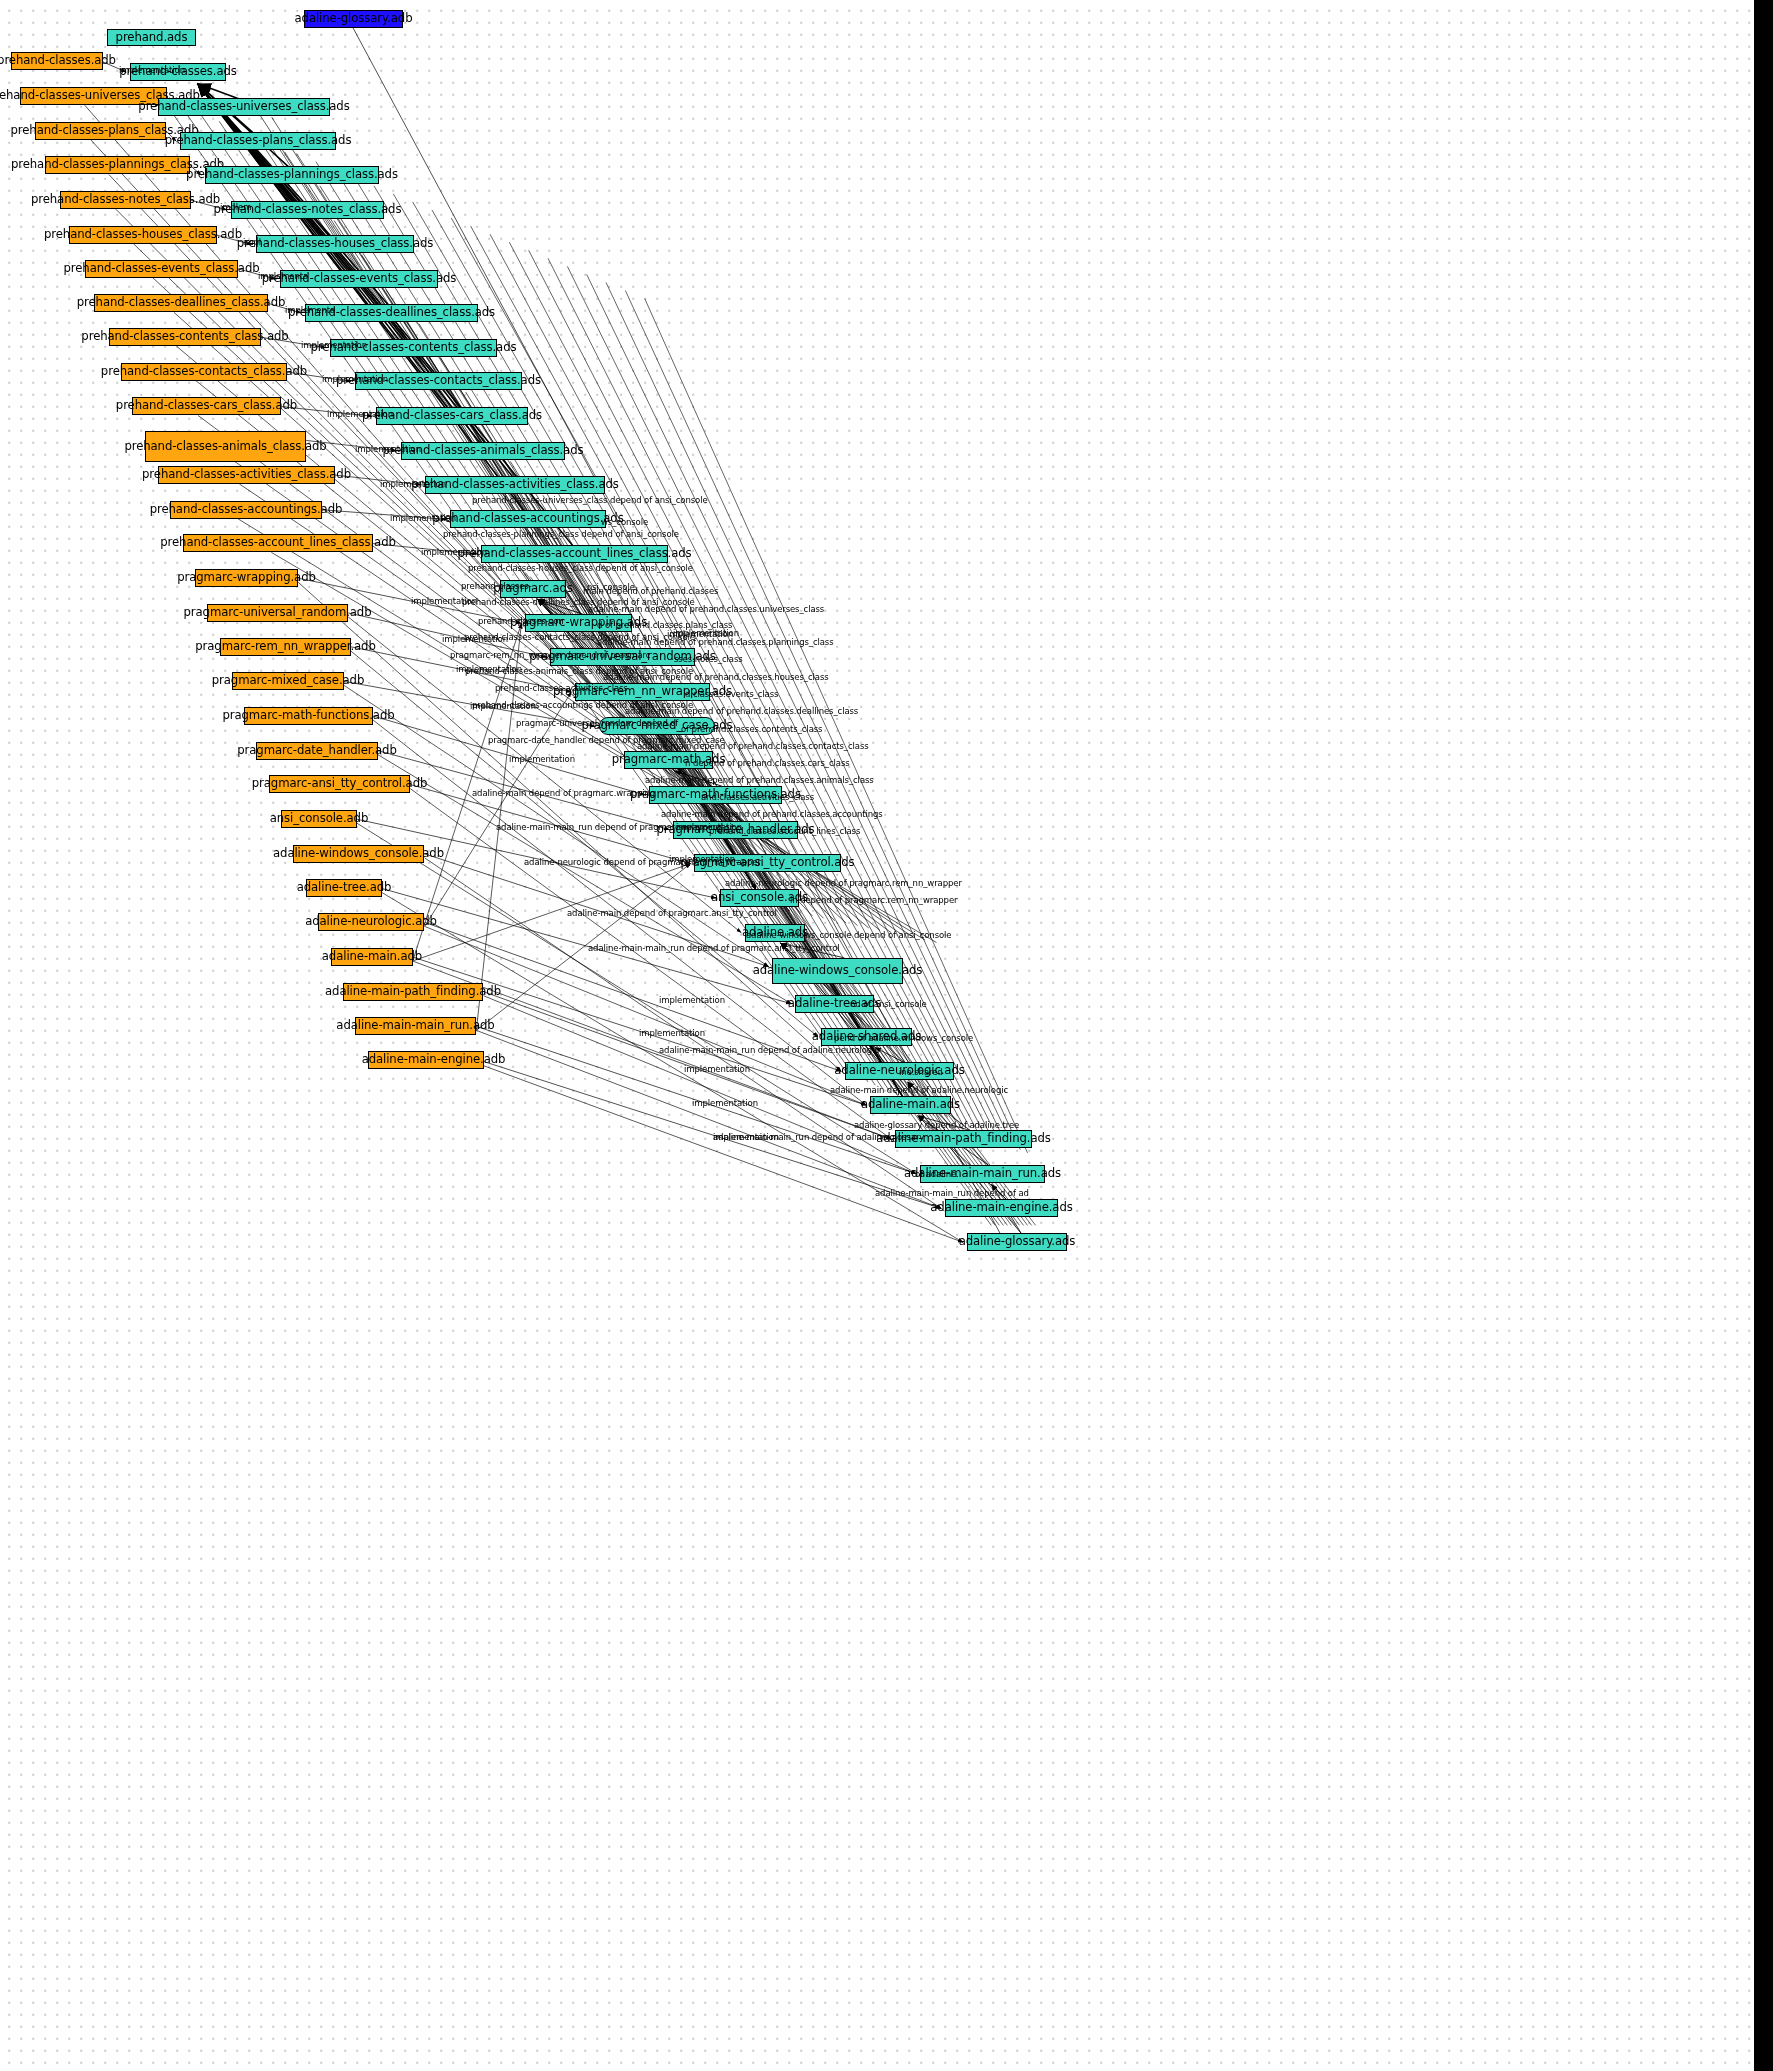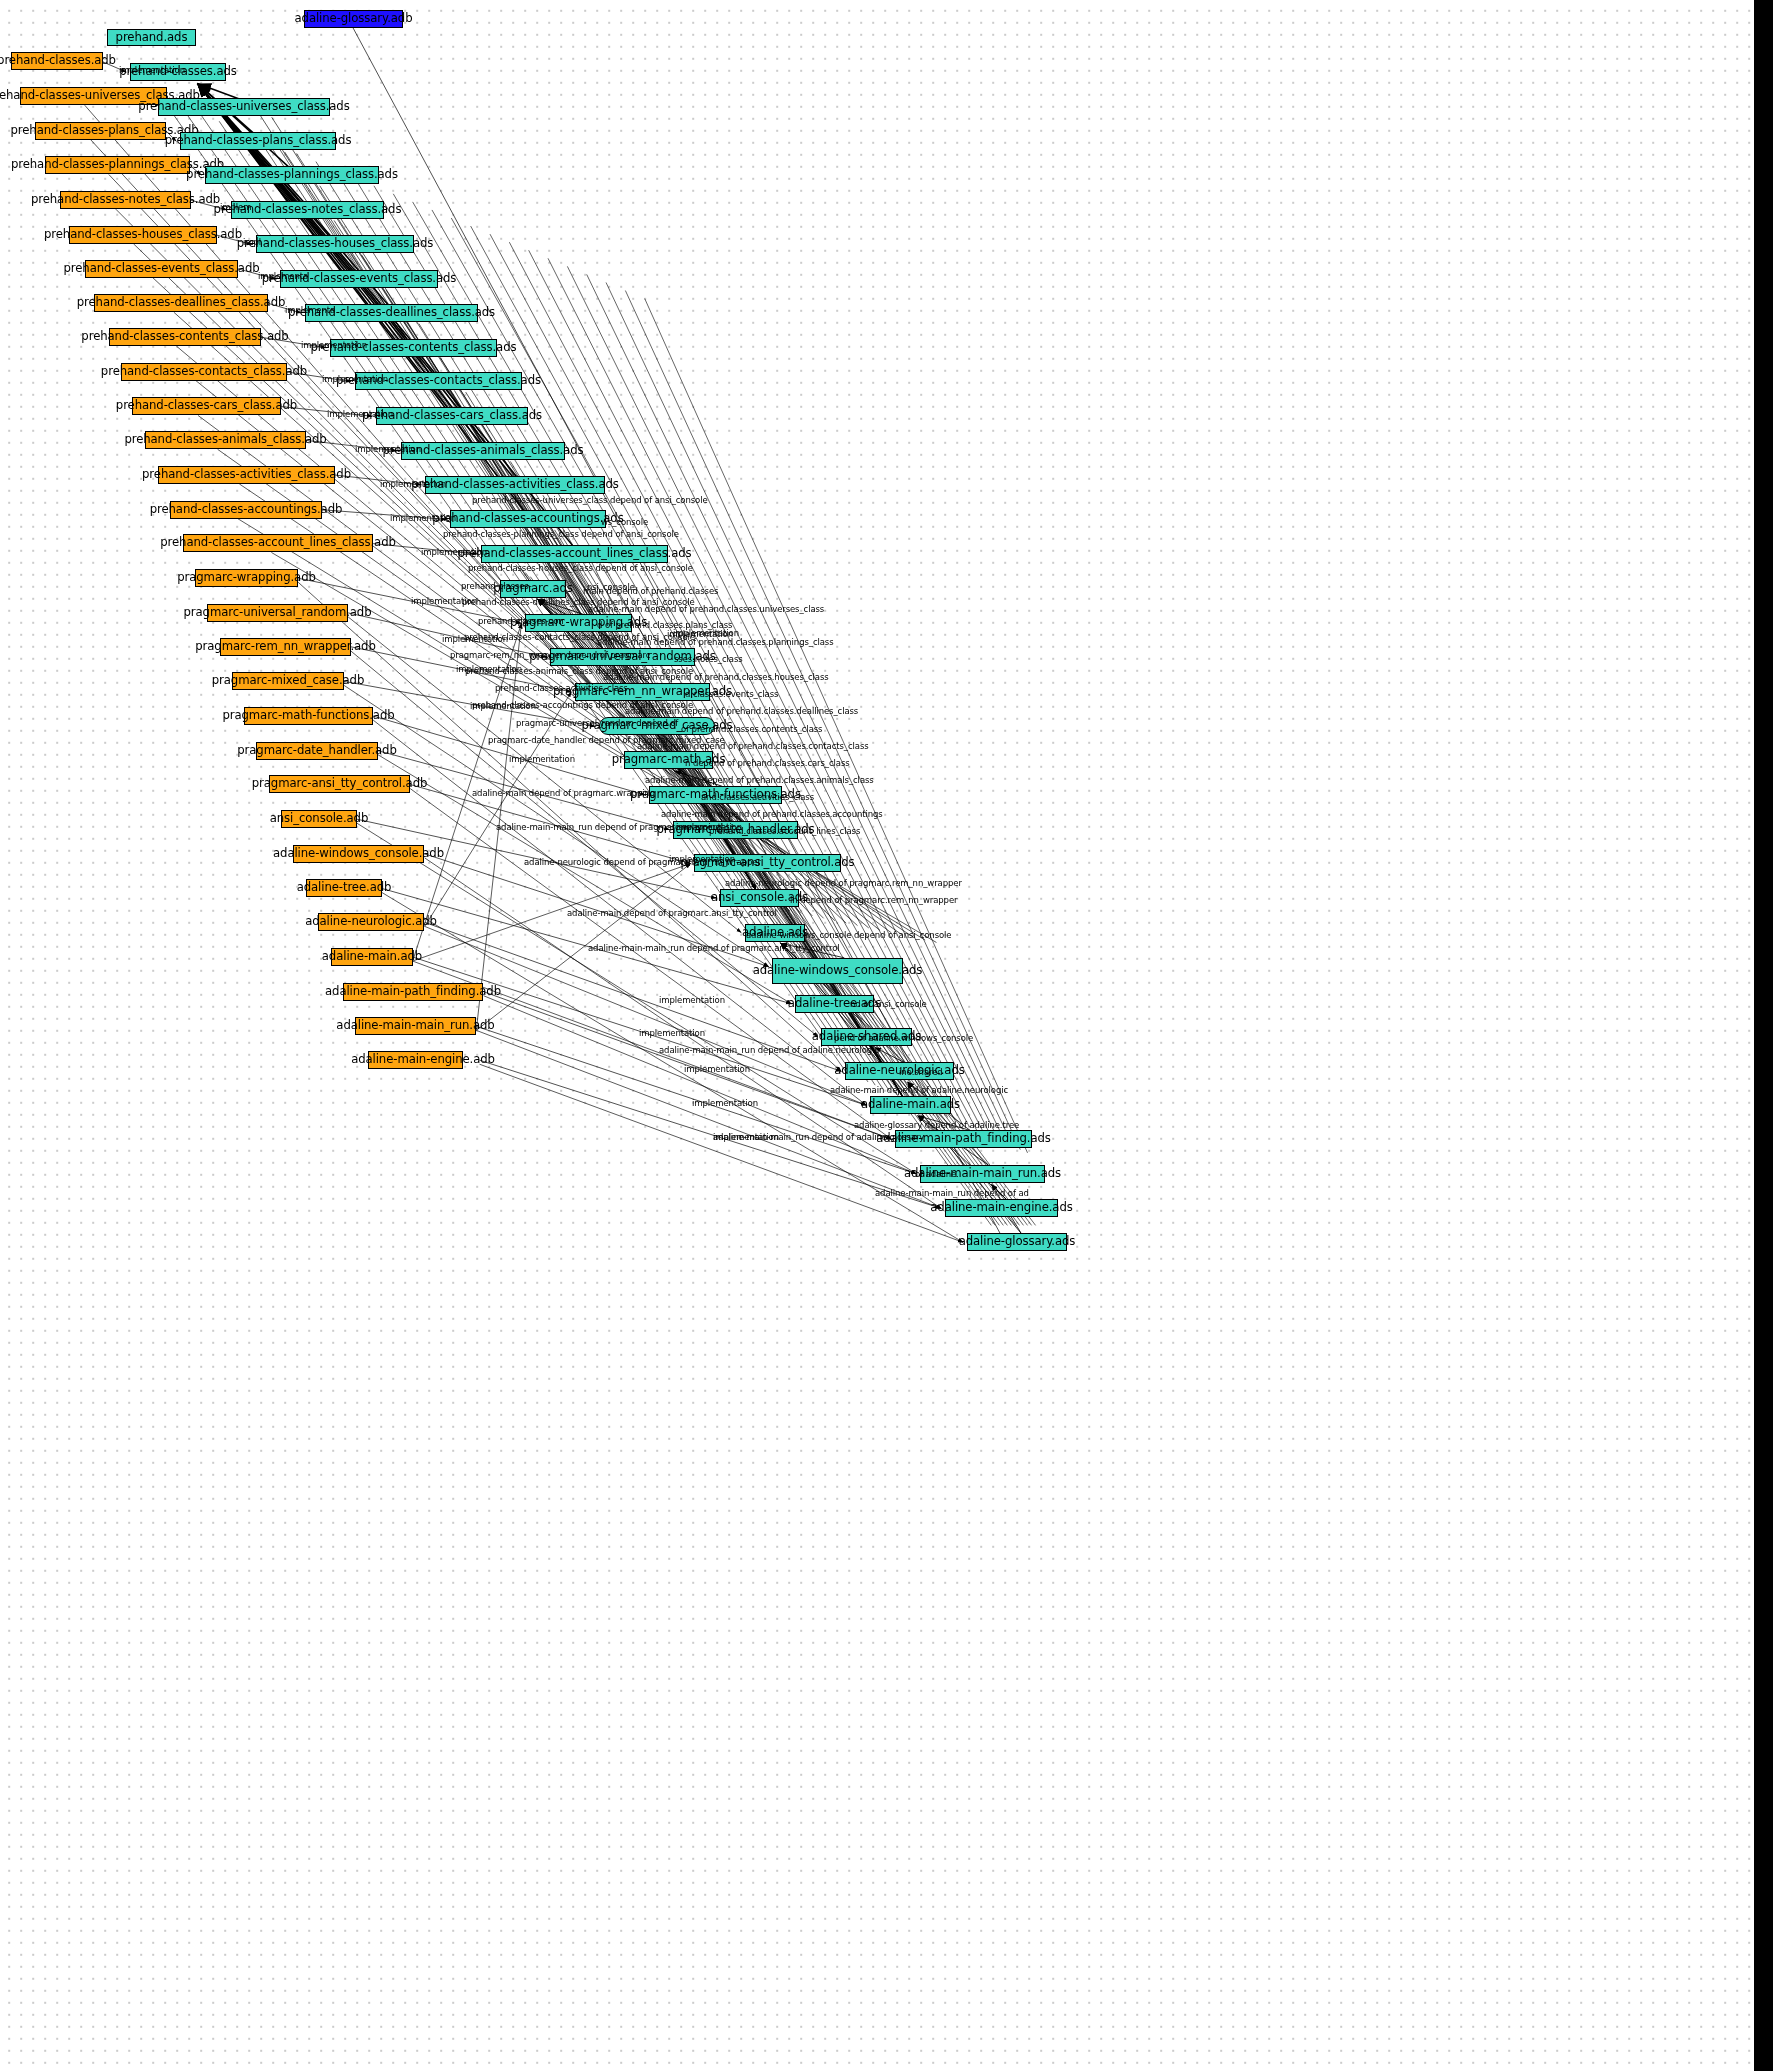--- a/index.html
+++ b/index.html
@@ -293,21 +293,21 @@
       </div>
       <div class="node spec" style="left: 355px; top: 372px; width: 167px; height: 18px;">
         <span>prehand-classes-contacts_class.ads</span>
       </div>
       <div class="node body" style="left: 132px; top: 397px; width: 149px; height: 18px;">
         <span>prehand-classes-cars_class.adb</span>
       </div>
       <div class="node spec" style="left: 376px; top: 407px; width: 152px; height: 18px;">
         <span>prehand-classes-cars_class.ads</span>
       </div>
-      <div class="node body" style="left: 145px; top: 431px; width: 161px; height: 18px;">
+      <div class="node body" style="left: 145px; top: 431px; width: 161px; height: 31px;">
         <span>prehand-classes-animals_class.adb</span>
       </div>
       <div class="node spec" style="left: 401px; top: 442px; width: 164px; height: 18px;">
         <span>prehand-classes-animals_class.ads</span>
       </div>
       <div class="node body" style="left: 158px; top: 466px; width: 177px; height: 18px;">
         <span>prehand-classes-activities_class.adb</span>
       </div>
       <div class="node spec" style="left: 425px; top: 476px; width: 180px; height: 18px;">
         <span>prehand-classes-activities_class.ads</span>
@@ -401,21 +401,21 @@
       </div>
       <div class="node spec" style="left: 795px; top: 995px; width: 79px; height: 18px;">
         <span>adaline-tree.ads</span>
       </div>
       <div class="node body" style="left: 355px; top: 1017px; width: 121px; height: 18px;">
         <span>adaline-main-main_run.adb</span>
       </div>
       <div class="node spec" style="left: 821px; top: 1028px; width: 91px; height: 18px;">
         <span>adaline-shared.ads</span>
       </div>
-      <div class="node body" style="left: 368px; top: 1051px; width: 95px; height: 18px; padding-left: 15px;">
+      <div class="node body" style="left: 368px; top: 1051px; width: 116px; height: 18px; padding-left: 15px;">
         <span>adaline-main-engine.adb</span>
       </div>
       <div class="node spec" style="left: 845px; top: 1062px; width: 109px; height: 18px;">
         <span>adaline-neurologic.ads</span>
       </div>
       <div class="node spec" style="left: 870px; top: 1096px; width: 81px; height: 18px;">
         <span>adaline-main.ads</span>
       </div>
       <div class="node spec" style="left: 895px; top: 1130px; width: 137px; height: 18px;">
         <span>adaline-main-path_finding.ads</span>

